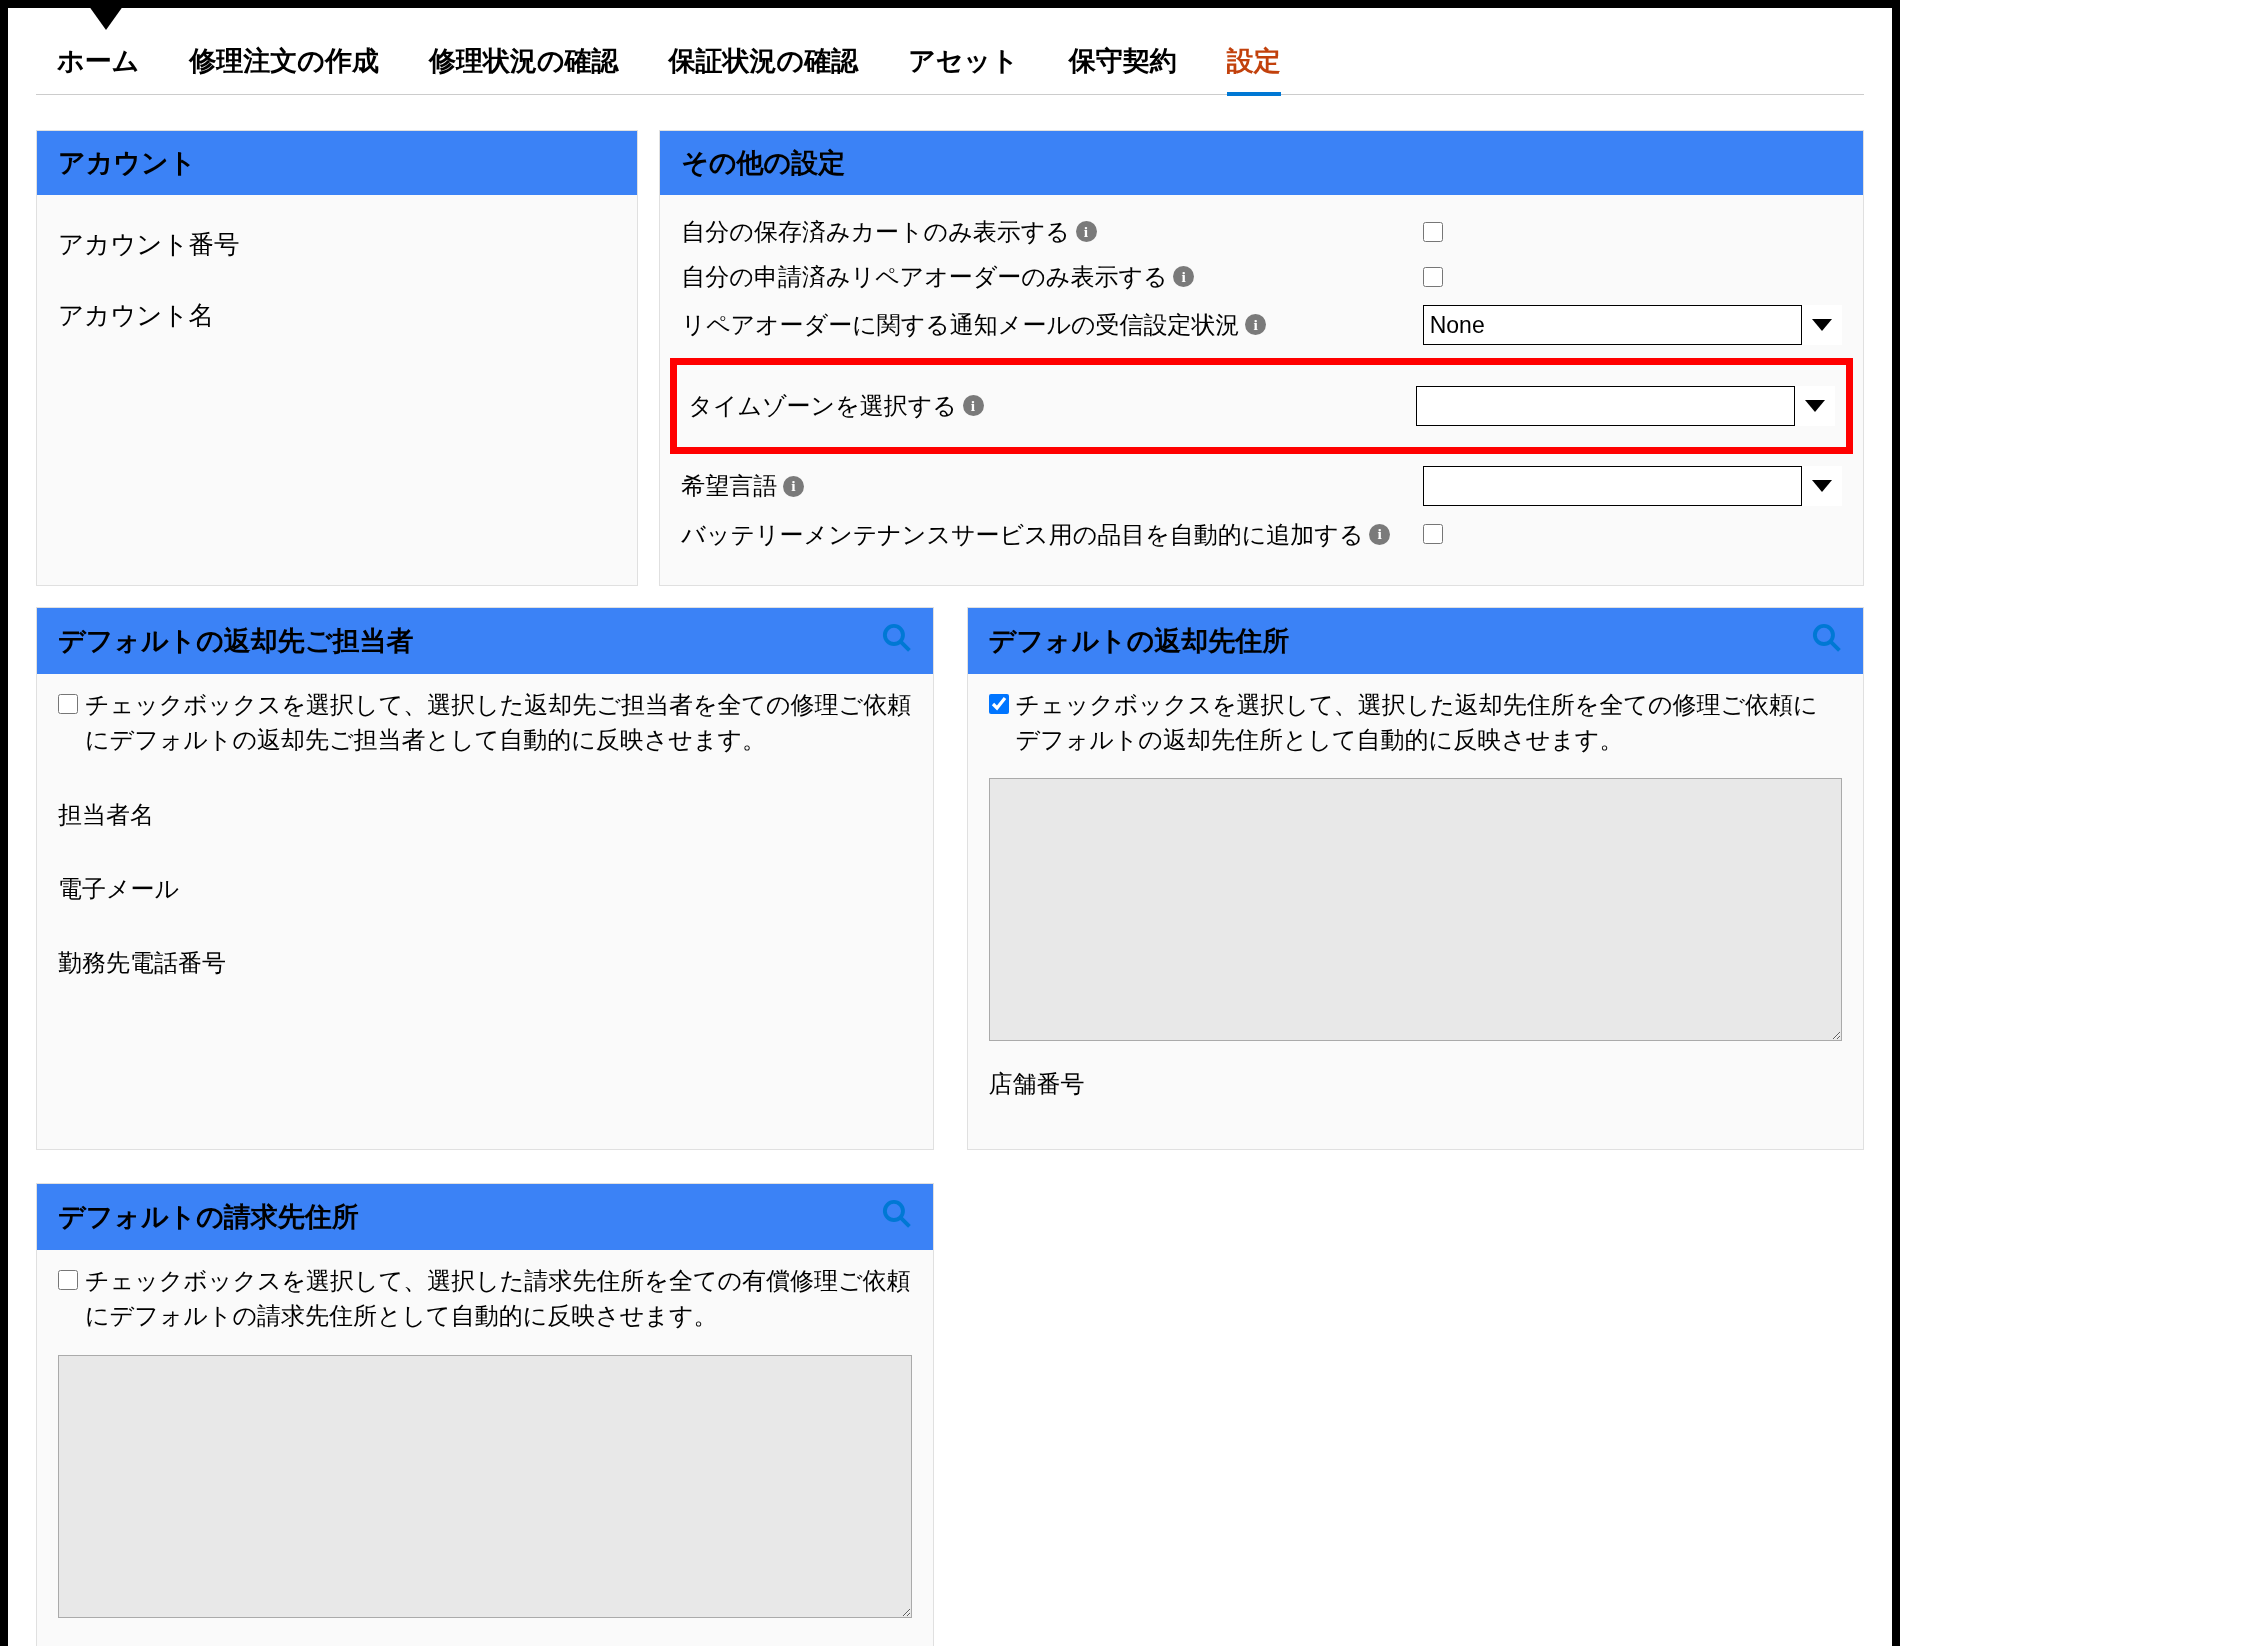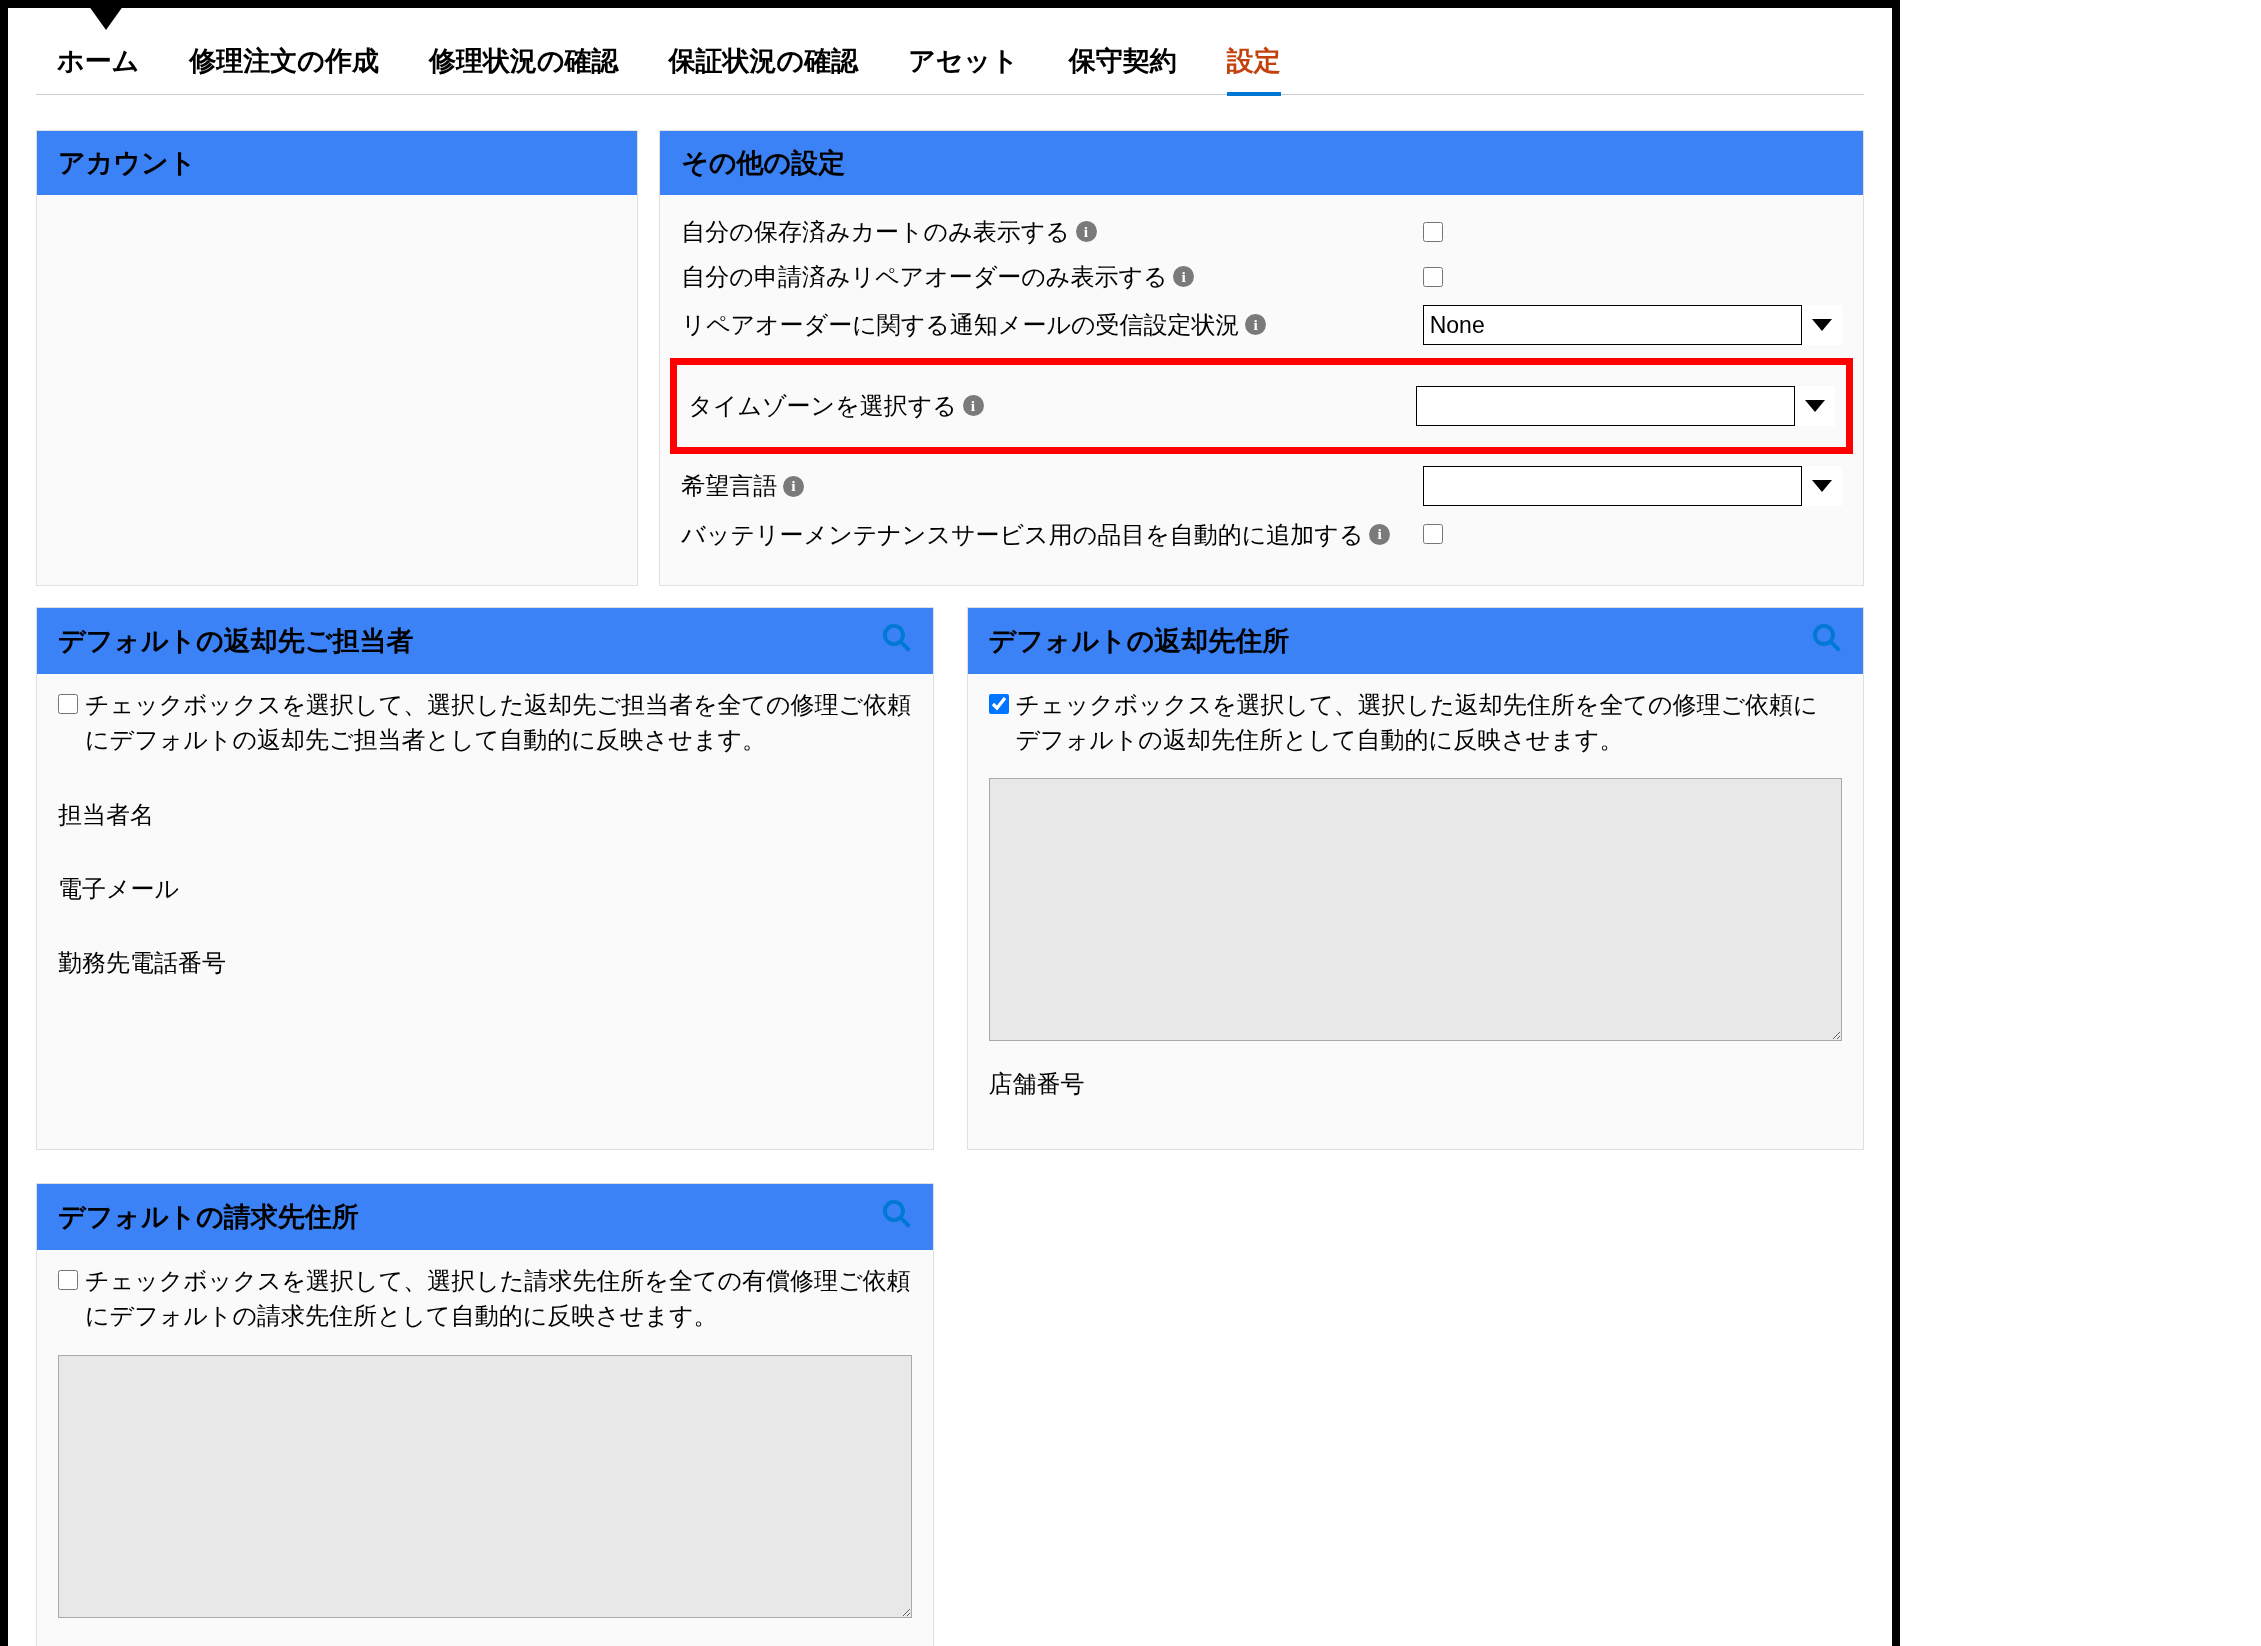--- a/index.html
+++ b/index.html
@@ -202,20 +202,24 @@
     <div class="tab">保証状況の確認</div>
     <div class="tab">アセット</div>
     <div class="tab">保守契約</div>
     <div class="tab active">設定</div>
   </div>
 
   <div class="grid">
 
     <div class="panel">
       <div class="panel-header">アカウント</div>
+      <div class="panel-body">
+        <div class="acct-row">アカウント番号</div>
+        <div class="acct-row">アカウント名</div>
+      </div>
     </div>
 
     <div class="panel">
       <div class="panel-header">その他の設定</div>
       <div class="panel-body">
 
         <div class="setting-row">
           <div class="setting-label">
             <span>自分の保存済みカートのみ表示する</span>
             <span class="info-icon">i</span>

